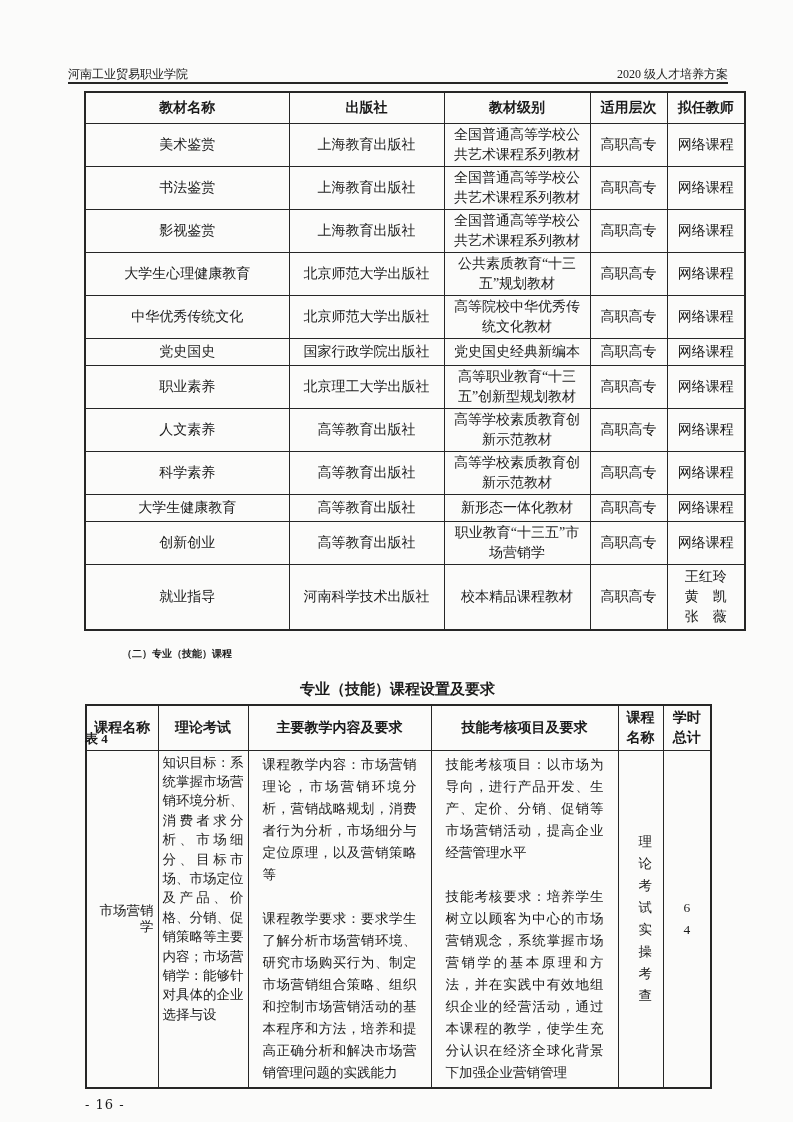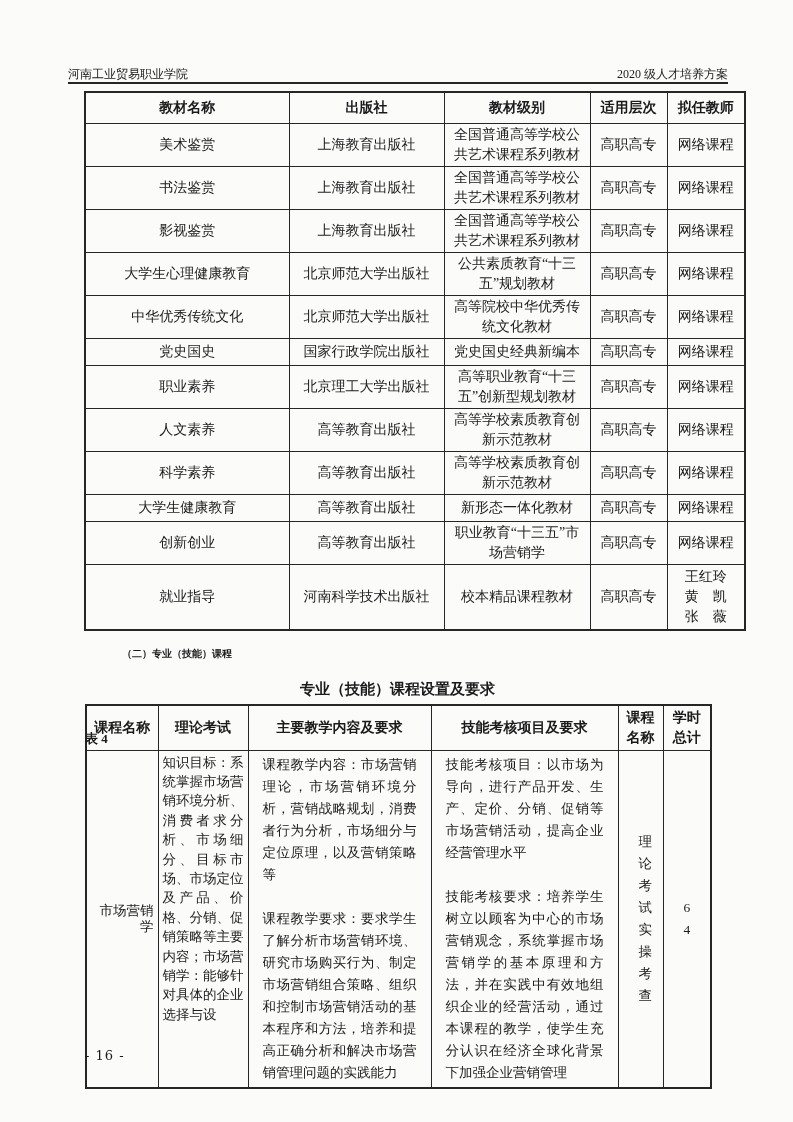--- a/index.html
+++ b/index.html
@@ -26,21 +26,21 @@
   .t2{width:625px;margin-top:5px;border:2px solid #262626;}
   .t2 th{border:1px solid #262626;font-size:14px;font-weight:bold;text-align:center;
     vertical-align:middle;height:44px;line-height:20px;padding:0 6px;word-break:break-all;}
   .t2 td{border:1px solid #262626;font-size:13.5px;vertical-align:top;
     text-align:justify;line-height:22px;padding:3px 14px;word-break:break-all;overflow:hidden;}
   .t2 tr.body{height:310px;}
   .t2 td.name{vertical-align:middle;text-align:right;padding:2px 4px 2px 6px;line-height:16px;}
   .t2 td.objective{line-height:19.4px;padding:2px 4px;}
   .t2 td.mid{vertical-align:middle;}
   .t2 td.ctr{text-align:center;padding:0 20px;}
-  .footer{position:absolute;left:85px;top:1048px;font-size:13px;letter-spacing:1px;
+  .footer{position:absolute;left:85px;top:1097px;font-size:13px;letter-spacing:1px;
     font-family:"DejaVu Serif","Liberation Serif",serif;}
 </style>
 </head>
 <body>
 
 <div class="content">
 
   <div class="pagehead">
     <span>河南工业贸易职业学院</span>
     <span>2020 级人才培养方案</span>

